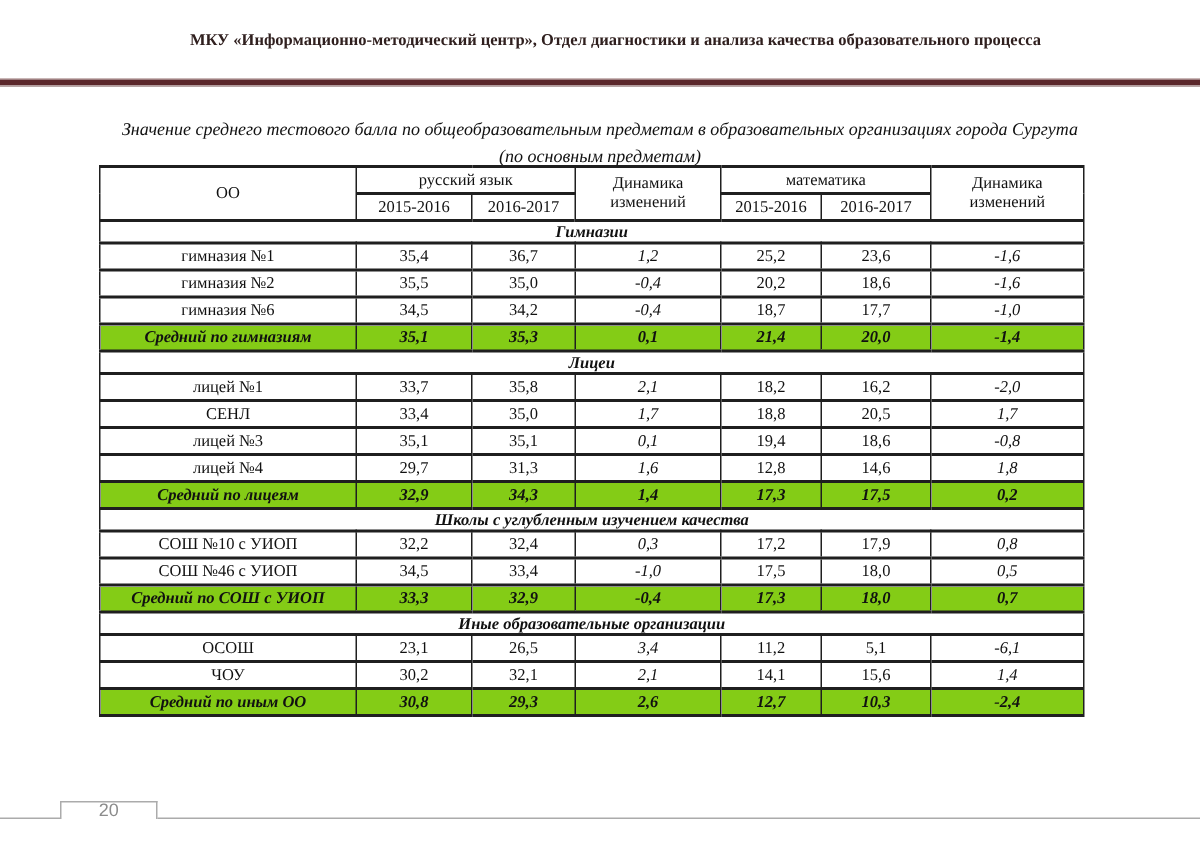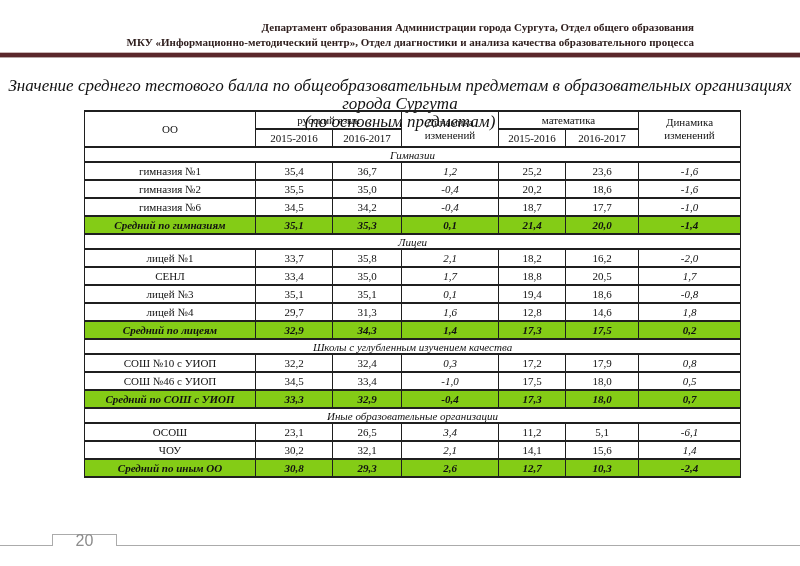--- a/index.html
+++ b/index.html
@@ -28,49 +28,49 @@
   .rule .edge-top    { height: 1px; background: #c9b6b6; }
   .rule .core        { height: 4px; background: #5a272b; }
   .rule .edge-bottom { height: 1px; background: #b7a6a6; }
 
   
   .doc-title {
     position: absolute;
     top: 77px; left: 0; right: 0;
     text-align: center;
     font-style: italic;
-    font-size: 17px;
+    font-size: 12px;
     line-height: 18px;
     color: #111111;
   }
 
   
   table.scores {
     position: absolute;
-    left: 84px; top: 110px;
+    left: 66px; top: 110px;
     width: 656px;
     border-collapse: collapse;
     table-layout: fixed;
     font-size: 11px;
     color: #111111;
   }
   table.scores th, table.scores td {
     border: solid #1f1f1f;
     border-width: 2px 1px;
     padding: 0 2px;
     text-align: center;
     vertical-align: middle;
     font-weight: normal;
     overflow: hidden;
   }
   table.scores th { height: 16px; line-height: 13px; }
   table.scores td { height: 16px; line-height: 14px; }
   tr.section-row td {
     height: 13px; line-height: 12px;
-    font-weight: normal; font-style: italic;
+    font-weight: bold; font-style: italic;
     font-size: 11px;
   }
   td.c-dyn { font-style: italic; }
   tr.summary-row td {
     background: #84cc16;
     font-weight: bold;
     font-style: italic;
   }
 
   
@@ -82,33 +82,31 @@
   .page-tab {
     position: absolute;
     left: 40px; top: 534px;
     width: 65px; height: 12px;
     background: #ffffff;
     border: 1.5px solid #ababab;
     border-bottom: none;
     box-sizing: border-box;
     text-align: center;
     font-family: "Liberation Sans", sans-serif;
-    font-size: 16px;
+    font-size: 12px;
     line-height: 11px;
     color: #8c8c8c;
-    margin-left: 12px;
   }
 </style>
 </head>
 <body>
 
 <div class="page">
 
   <div class="org-header">
-    <div>Департамент образования Администрации города Сургута, Отдел общего образования</div>
     <div>МКУ «Информационно-методический центр», Отдел диагностики и анализа качества образовательного процесса</div>
   </div>
 
   <div class="rule">
     <div class="edge-top"></div>
     <div class="core"></div>
     <div class="edge-bottom"></div>
   </div>
 
   <div class="doc-title">

